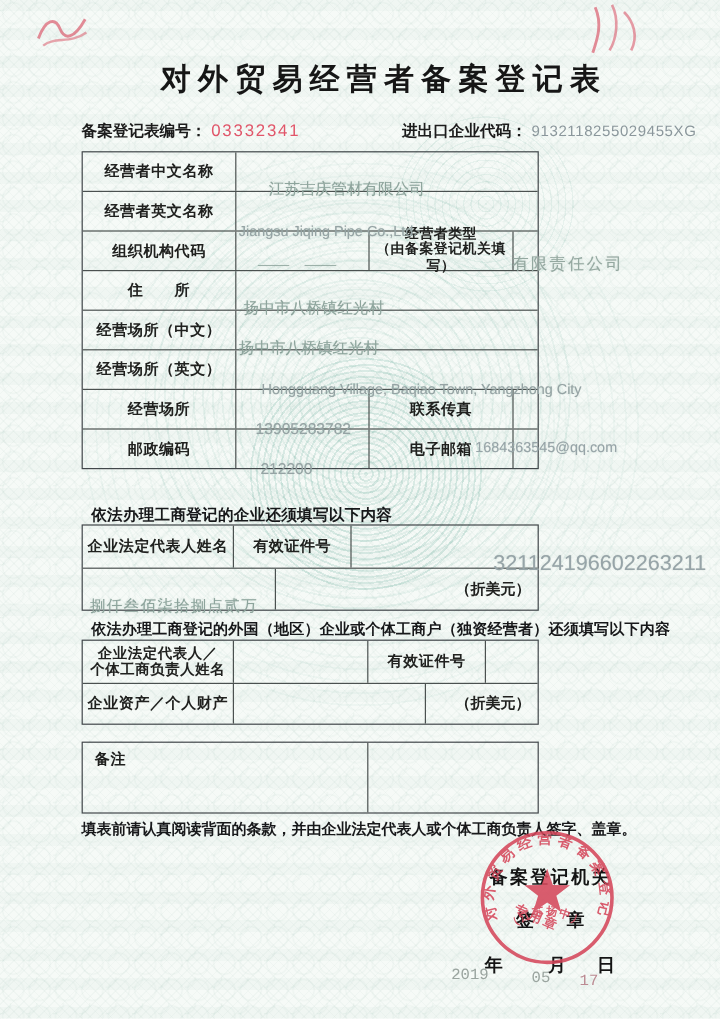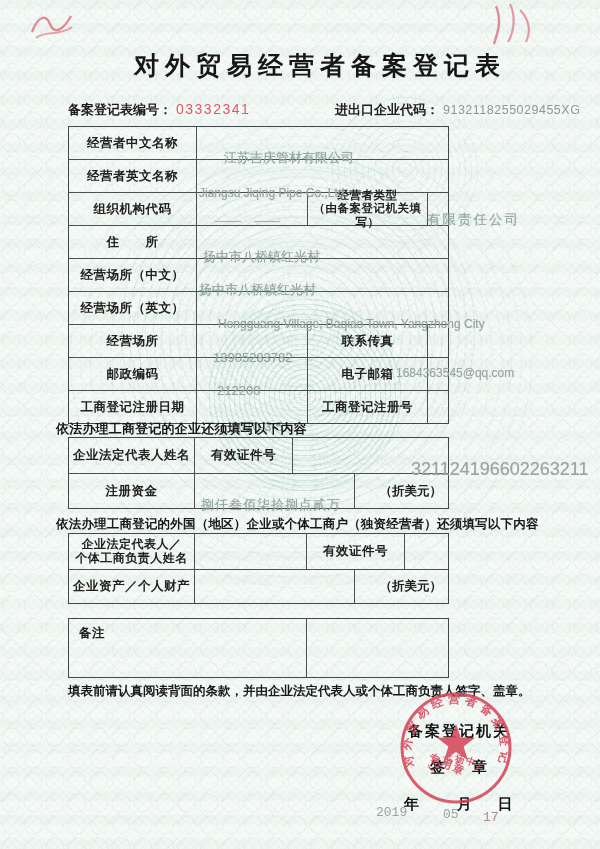--- a/index.html
+++ b/index.html
@@ -35,21 +35,21 @@
   .lbl.small{font-size:11.5px;}
   .lbl.topleft{align-items:flex-start;justify-content:flex-start;padding:7px 0 0 10px;}
   .usd{display:flex;align-items:center;justify-content:flex-end;height:100%;padding-right:6px;
     font-weight:bold;font-size:12.5px;color:#20211f;}
   .typed{position:absolute;bottom:-8px;left:12px;font-size:13px;color:#8da49c;white-space:nowrap;
     text-shadow:0 0 1px rgba(141,164,156,.5);z-index:2;}
   .typed.latin{font-family:"Liberation Sans",sans-serif;font-size:12px;color:#95a3a4;}
   .overlay{position:absolute;z-index:2;font-size:13px;color:#94a8a0;white-space:nowrap;
     text-shadow:0 0 1px rgba(148,168,160,.5);}
   .overlay.latin{font-family:"Liberation Sans",sans-serif;font-size:12px;color:#97a4a8;}
-  .sechead{position:absolute;left:56px;font-weight:bold;font-size:13px;color:#17181a;letter-spacing:.2px;z-index:1;white-space:nowrap;}
+  .sechead{position:absolute;left:76px;font-weight:bold;font-size:13px;color:#17181a;letter-spacing:.2px;z-index:1;white-space:nowrap;}
   .notice{position:absolute;left:68px;top:683px;font-weight:bold;font-size:12.5px;color:#17181a;z-index:1;white-space:nowrap;}
   .auth{position:absolute;z-index:1;font-weight:bold;color:#141414;white-space:nowrap;}
   .datev{position:absolute;z-index:1;font-family:Liberation Mono, monospace;font-size:13px;color:#9aa49f;}
   .scribble{position:absolute;z-index:3;}
   #seal{position:absolute;left:398px;top:690px;width:116px;height:116px;z-index:3;opacity:.87;}
 </style>
 </head>
 <body>
 
 <div class="page">
@@ -151,53 +151,38 @@
           <span class="lbl">邮政编码</span>
         </div>
       <div class="cell" style="width:111px">
           <span class="typed latin" style="left:20px;font-size:13px">212200</span>
         </div>
       <div class="cell" style="width:120px">
           <span class="lbl">电子邮箱</span>
         </div>
       <div class="cell grow"></div>
     </div>
-    <div class="trow">
-      <div class="cell" style="width:127px">
-          <span class="lbl">工商登记注册日期</span>
-        </div>
-      <div class="cell" style="width:111px">
-          <span class="typed latin" style="left:34px;bottom:-11px;font-size:13px">2010-3-5</span>
-        </div>
-      <div class="cell" style="width:120px">
-          <span class="lbl">工商登记注册号</span>
-        </div>
-      <div class="cell grow"></div>
-    </div>
   </div>
 
   <span class="overlay" style="left:427px;top:211px;letter-spacing:2px;font-size:13.5px">有限责任公司</span>
   <span class="overlay latin" style="left:396px;top:366px">1684363545@qq.com</span>
 
   <div class="sechead" style="top:420px;">依法办理工商登记的企业还须填写以下内容</div>
 
   <div class="tbl" style="top:437px;">
     <div class="trow" style="height:35px">
       <div class="cell" style="width:125px">
           <span class="lbl">企业法定代表人姓名</span>
         </div>
       <div class="cell" style="width:98px">
           <span class="lbl">有效证件号</span>
         </div>
       <div class="cell grow"></div>
     </div>
     <div class="trow" style="height:34px">
-      <div class="cell" style="width:125px">
-          <span class="lbl">注册资金</span>
-        </div>
       <div class="cell" style="width:160px">
           <span class="typed" style="left:6px;bottom:-6px;letter-spacing:1px">捌仟叁佰柒拾捌点贰万</span>
         </div>
       <div class="cell grow">
           <div class="usd">（折美元）</div>
         </div>
     </div>
   </div>
 
   <span class="overlay latin" style="left:411px;top:459px;font-size:18px">321124196602263211</span>

